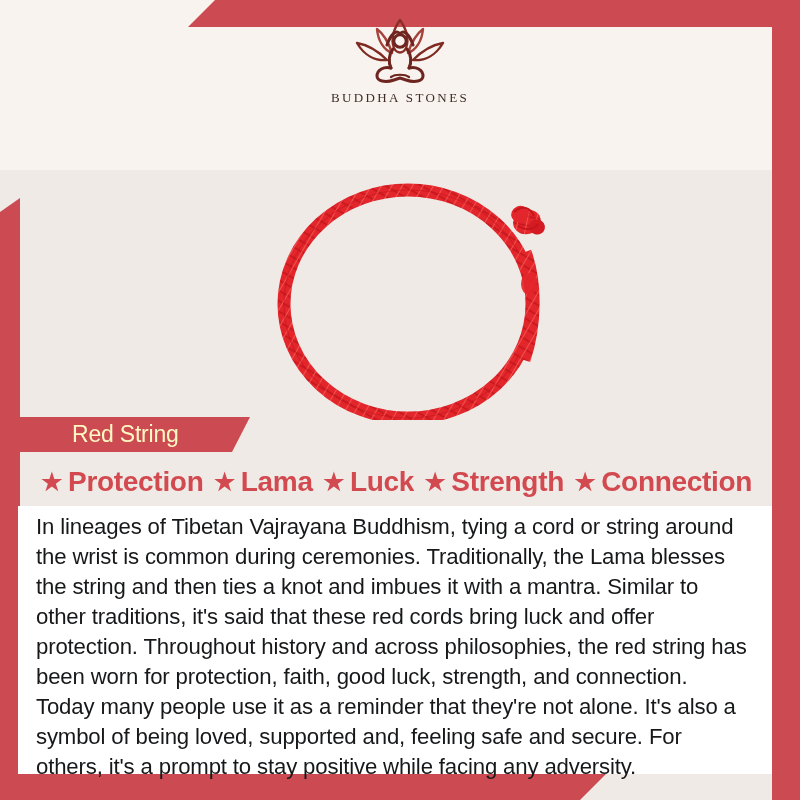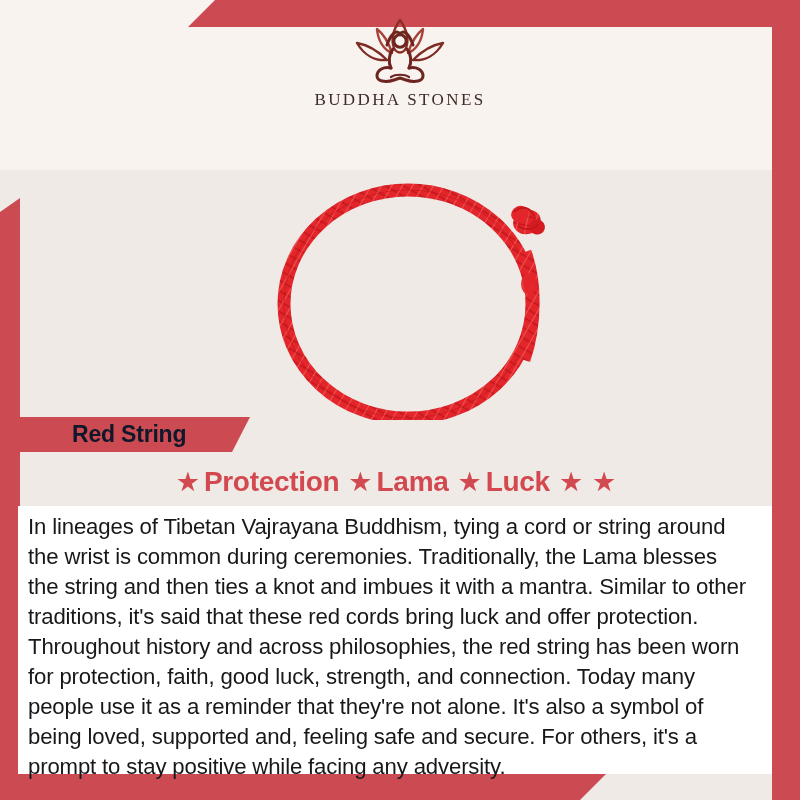--- a/index.html
+++ b/index.html
@@ -73,21 +73,21 @@
   .logo-mark {
     display: block;
     margin: 0 auto;
     width: 126px;
     height: 74px;
   }
   .logo-wordmark {
     display: block;
     margin: 2px auto 0 auto;
     font-family: "Liberation Serif", serif;
-    font-size: 17px;
+    font-size: 13px;
     letter-spacing: 2.4px;
     color: #3d2b26;
     font-weight: 400;
   }
 
   
   .title-box {
     position: absolute;
     left: 160px; top: 104px;
     width: 494px; height: 54px;
@@ -125,23 +125,23 @@
   .tag-banner {
     position: absolute;
     left: 20px; top: 417px;
     width: 230px; height: 35px;
     background: #cc4a52;
     clip-path: polygon(0 0, 230px 0, 212px 35px, 0 35px);
     display: flex;
     align-items: center;
   }
   .tag-label {
-    color: #0f172a;
-    font-family: "Liberation Sans Narrow", "Liberation Sans", sans-serif;
-    font-weight: bold;
+    color: #fef9c3;
+    font-family: "Liberation Sans Narrow", "Liberation Sans", sans-serif;
+    font-weight: normal;
     font-size: 23px;
     padding-left: 52px;
     letter-spacing: -0.2px;
     white-space: nowrap;
   }
 
   
   .features-row {
     position: absolute;
     left: 20px; top: 462px;
@@ -171,21 +171,21 @@
     letter-spacing: -0.3px;
   }
 
   
   .body-box {
     position: absolute;
     left: 18px; top: 506px;
     width: 754px; height: 268px;
     background: #ffffff;
     box-sizing: border-box;
-    padding: 6px 12px 0 10px;
+    padding: 6px 12px 0 18px;
   }
   .body-text {
     font-family: "Liberation Sans Narrow", "Liberation Sans", sans-serif;
     font-size: 22.5px;
     line-height: 30px;
     color: #17181a;
     font-weight: 500;
     letter-spacing: -0.15px;
     margin: 0;
     text-align: left;
@@ -275,23 +275,25 @@
     <div class="feature">
       <span class="feature-star">★</span>
       <span class="feature-label">Lama</span>
     </div>
     <div class="feature">
       <span class="feature-star">★</span>
       <span class="feature-label">Luck</span>
     </div>
     <div class="feature">
       <span class="feature-star">★</span>
-    </div>
-    <div class="feature">
-      <span class="feature-star">★</span>
+      <span class="feature-label">Strength</span>
+    </div>
+    <div class="feature">
+      <span class="feature-star">★</span>
+      <span class="feature-label">Connection</span>
     </div>
   </div>
 
   <div class="body-box">
     <p class="body-text">In lineages of Tibetan Vajrayana Buddhism, tying a cord or string around the wrist is common during ceremonies. Traditionally, the Lama blesses the string and then ties a knot and imbues it with a mantra. Similar to other traditions, it's said that these red cords bring luck and offer protection. Throughout history and across philosophies, the red string has been worn for protection, faith, good luck, strength, and connection. Today many people use it as a reminder that they're not alone. It's also a symbol of being loved, supported and, feeling safe and secure. For others, it's a prompt to stay positive while facing any adversity.</p>
   </div>
 
 </div>
 
 </body></html>

